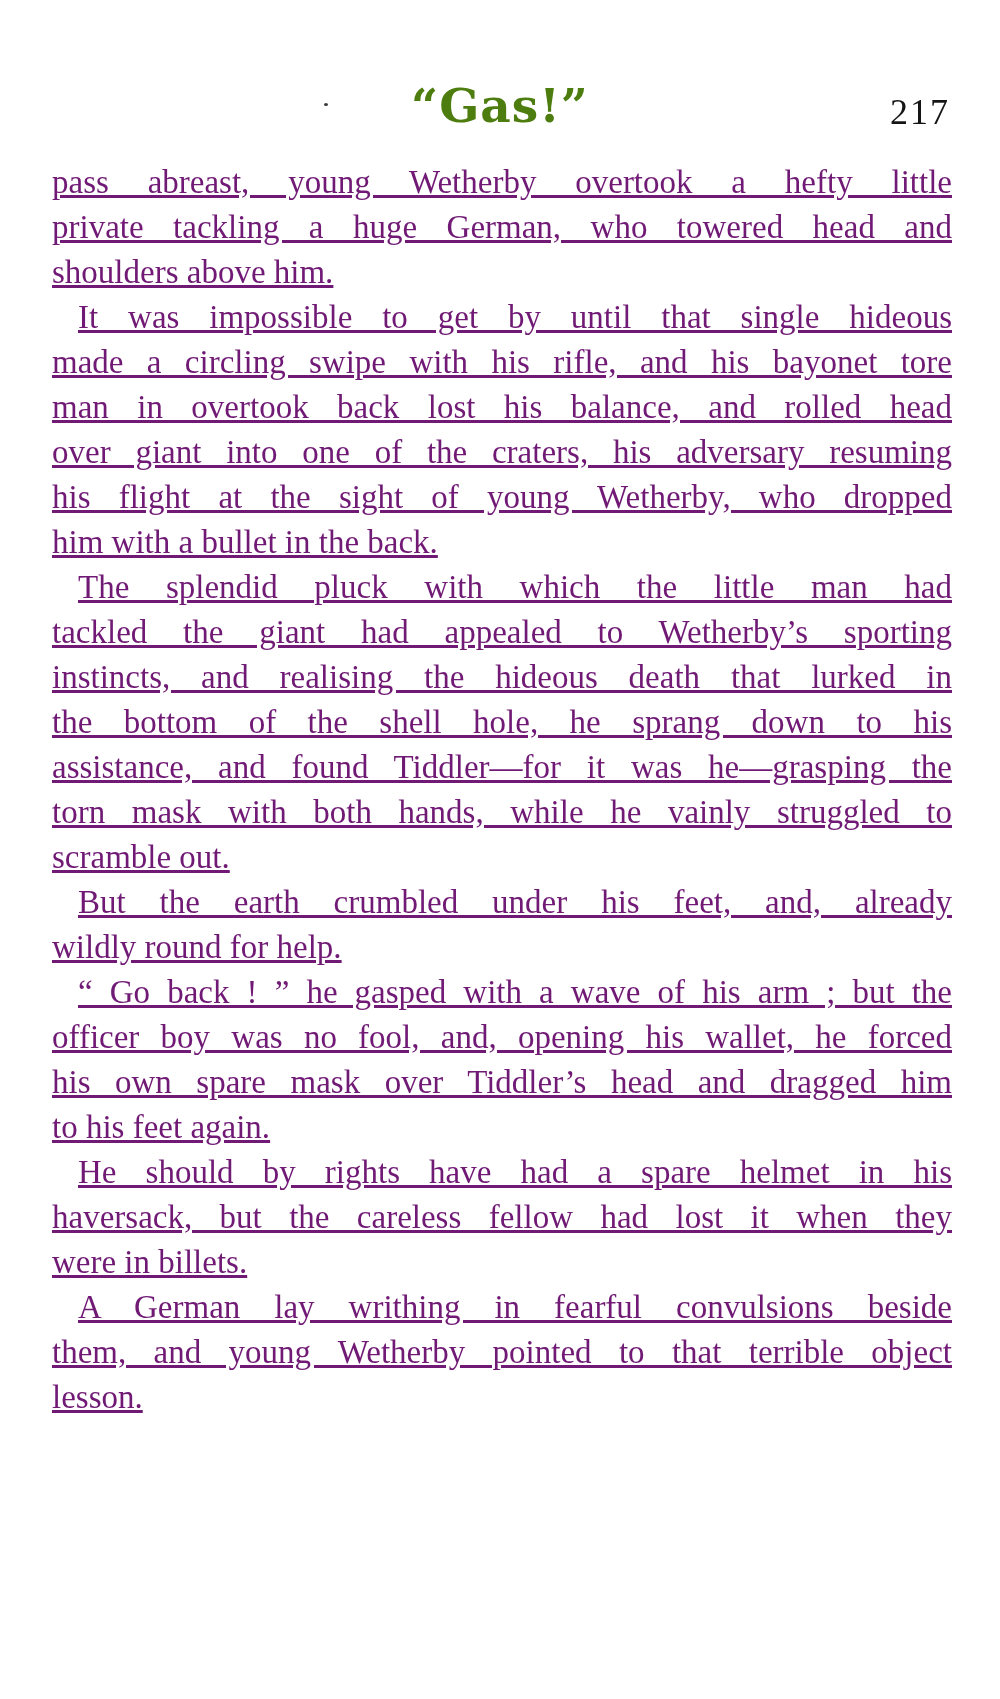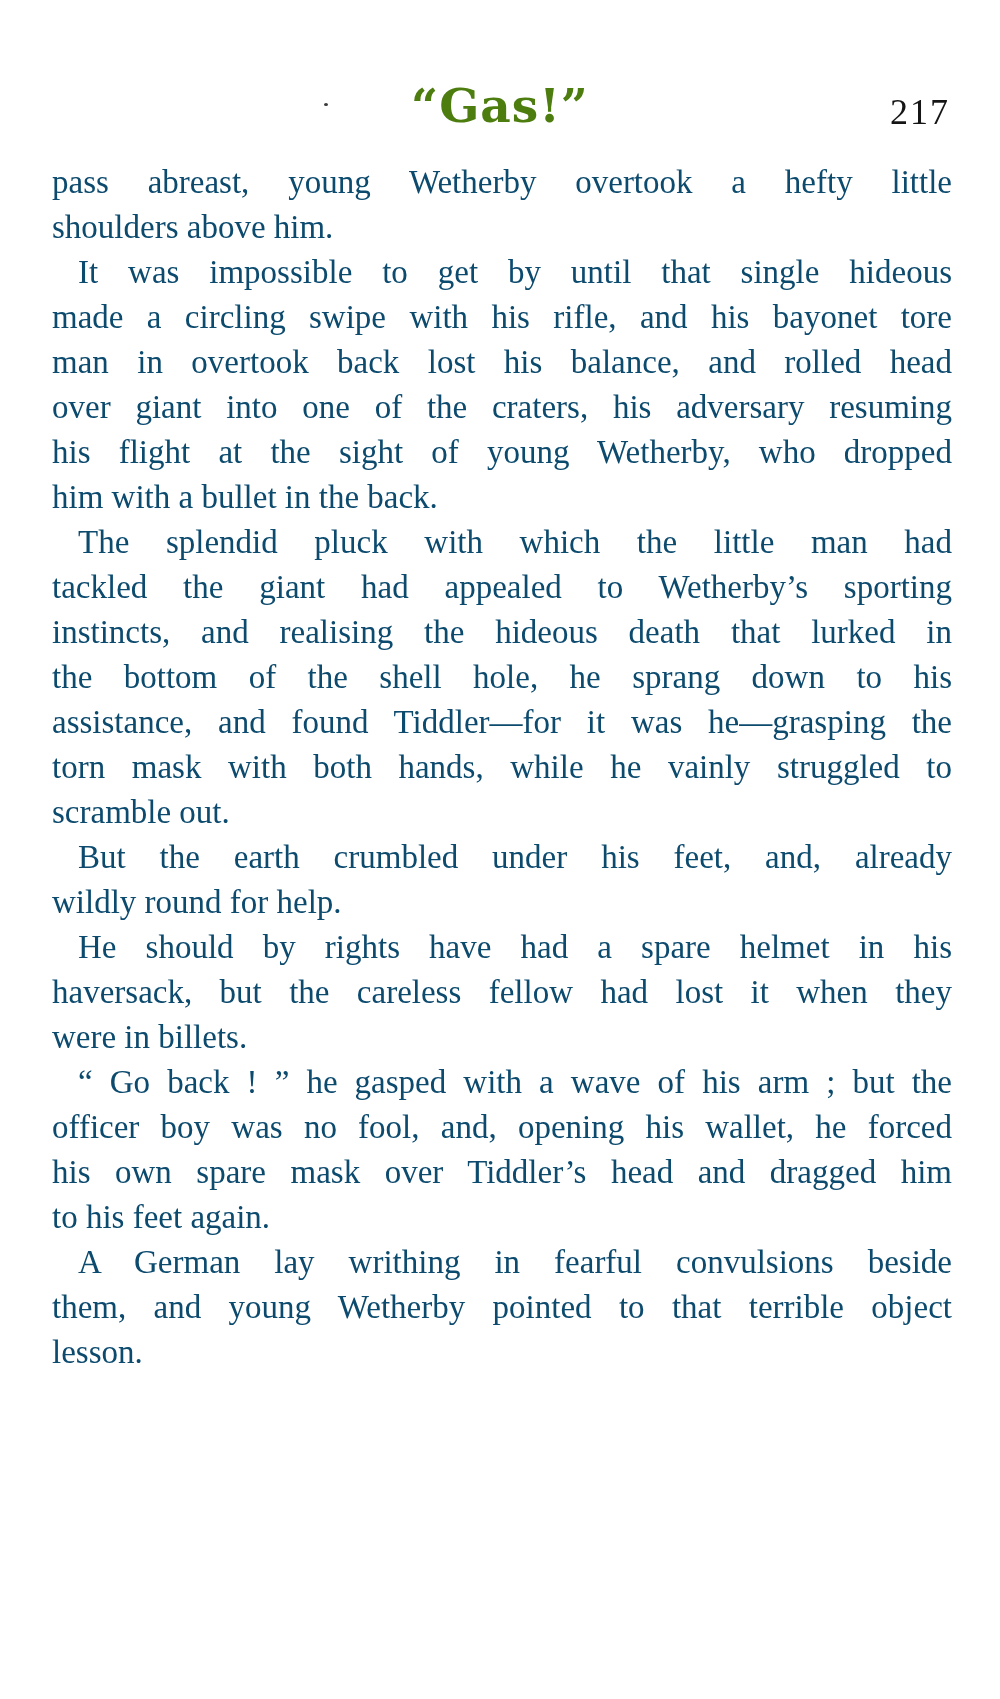--- a/index.html
+++ b/index.html
@@ -64,41 +64,43 @@
   .paragraph {
     margin: 0;
     padding: 0;
   }
   .line {
     font-size: 33px;
     line-height: 45px;
     text-align: justify;
     text-align-last: justify;
     white-space: normal;
-    color: #0c4a6e;
+    color: #701a75;
+    text-decoration: underline;
   }
   .line.para-last {
     text-align-last: left;
   }
   .line.indent {
     text-indent: 26px;
   }
 </style>
 </head>
 <body>
 
 <div class="page">
   <div class="header">
     <div class="chapter-title">“Gas!”</div>
     <div class="page-number">217</div>
   </div>
   <div class="ink-speck"></div>
   <div class="text-block" id="text-block">
       <div class="paragraph">
         <div class="line">pass abreast, young Wetherby overtook a hefty little</div>
+        <div class="line">private tackling a huge German, who towered head and</div>
         <div class="line para-last">shoulders above him.</div>
       </div>
       <div class="paragraph">
         <div class="line indent">It was impossible to get by until that single hideous</div>
         <div class="line">made a circling swipe with his rifle, and his bayonet tore</div>
         <div class="line">man in overtook back lost his balance, and rolled head</div>
         <div class="line">over giant into one of the craters, his adversary resuming</div>
         <div class="line">his flight at the sight of young Wetherby, who dropped</div>
         <div class="line para-last">him with a bullet in the back.</div>
       </div>
@@ -109,29 +111,29 @@
         <div class="line">the bottom of the shell hole, he sprang down to his</div>
         <div class="line">assistance, and found Tiddler—for it was he—grasping the</div>
         <div class="line">torn mask with both hands, while he vainly struggled to</div>
         <div class="line para-last">scramble out.</div>
       </div>
       <div class="paragraph">
         <div class="line indent">But the earth crumbled under his feet, and, already</div>
         <div class="line para-last">wildly round for help.</div>
       </div>
       <div class="paragraph">
-        <div class="line indent">He should by rights have had a spare helmet in his</div>
-        <div class="line">haversack, but the careless fellow had lost it when they</div>
-        <div class="line para-last">were in billets.</div>
-      </div>
-      <div class="paragraph">
         <div class="line indent">“ Go back ! ” he gasped with a wave of his arm ; but the</div>
         <div class="line">officer boy was no fool, and, opening his wallet, he forced</div>
         <div class="line">his own spare mask over Tiddler’s head and dragged him</div>
         <div class="line para-last">to his feet again.</div>
+      </div>
+      <div class="paragraph">
+        <div class="line indent">He should by rights have had a spare helmet in his</div>
+        <div class="line">haversack, but the careless fellow had lost it when they</div>
+        <div class="line para-last">were in billets.</div>
       </div>
       <div class="paragraph">
         <div class="line indent">A German lay writhing in fearful convulsions beside</div>
         <div class="line">them, and young Wetherby pointed to that terrible object</div>
         <div class="line para-last">lesson.</div>
       </div>
     </div>
 </div>
 
 </body></html>

